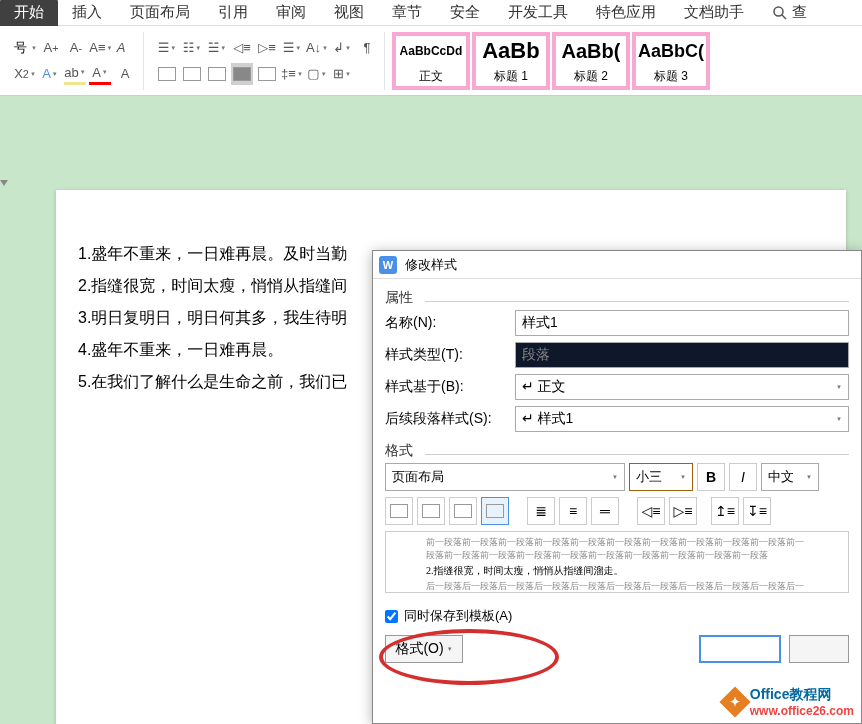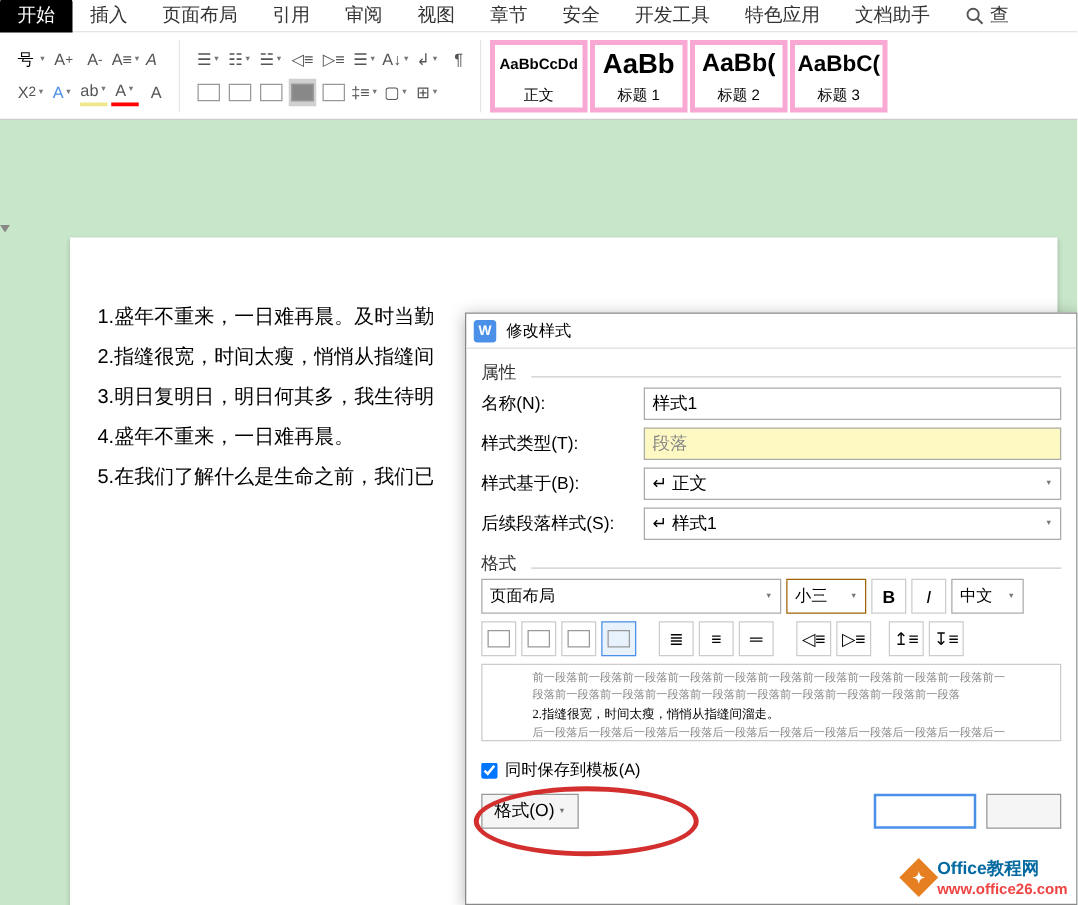--- a/index.html
+++ b/index.html
@@ -1,19 +1,19 @@
 <!DOCTYPE html>
 <html><head>
   <meta charset="utf-8">
   <style>
     * { margin: 0; padding: 0; box-sizing: border-box; font-family: "Microsoft YaHei", sans-serif; }
     body { width: 862px; height: 724px; background: #fff; overflow: hidden; position: relative; font-size: 13px; }
     .tabs { height: 26px; background: #fff; display: flex; align-items: center; border-bottom: 1px solid #ddd; }
     .tab { padding: 4px 14px; font-size: 15px; color: #333; cursor: pointer; }
-    .tab.active { background: #000000; color: #fff; border-radius: 3px 3px 0 0; font-family: Liberation Mono, monospace; }
+    .tab.active { background: #404040; color: #fff; border-radius: 3px 3px 0 0; font-family: Liberation Mono, monospace; }
     .tab.magnify { display: flex; align-items: center; gap: 4px; }
     .ribbon { height: 70px; background: #fff; display: flex; align-items: center; padding: 4px 8px; border-bottom: 1px solid #ccc; gap: 6px; overflow: hidden; }
     .rgroup { display: flex; flex-direction: column; gap: 4px; padding: 0 6px; border-right: 1px solid #e5e5e5; height: 58px; justify-content: center; }
     .rrow { display: flex; gap: 3px; align-items: center; }
     .rbtn { width: 22px; height: 22px; display: flex; align-items: center; justify-content: center; font-size: 13px; color: #555; cursor: pointer; }
     .dd { font-size: 6px; color: #777; margin-left: 1px; }
     .styles { display: flex; height: 58px; }
     .stylebox { width: 78px; display: flex; flex-direction: column; align-items: center; justify-content: center; border: 4px solid #f9a8d4; margin: 0 1px; cursor: pointer; }
     .styleprev { flex: 1; display: flex; align-items: center; justify-content: center; font-weight: bold; overflow: hidden; }
     .stylelabel { font-size: 12px; padding: 1px 0; }
@@ -23,21 +23,21 @@
     .ruler-m { position: absolute; top: 84px; width: 8px; height: 8px; border-top: 6px solid #888; border-left: 4px solid transparent; border-right: 4px solid transparent; }
     .dialog { position: absolute; top: 250px; left: 372px; width: 490px; height: 474px; background: #fff; border: 1px solid #888; box-shadow: 0 2px 12px rgba(0,0,0,0.3); }
     .dlg-title { height: 28px; display: flex; align-items: center; padding: 0 6px; border-bottom: 1px solid #ddd; gap: 8px; }
     .dlg-icon { width: 18px; height: 18px; background: #4a8fe8; border-radius: 3px; display: flex; align-items: center; justify-content: center; color: #fff; font-size: 11px; font-weight: bold; }
     .dlg-body { padding: 6px 12px; }
     .fieldset-label { font-size: 14px; color: #333; margin: 4px 0; }
     .fieldset-line { border-top: 1px solid #ccc; margin-top: -10px; margin-left: 40px; margin-bottom: 8px; }
     .form-row { display: flex; align-items: center; margin: 6px 0; gap: 10px; }
     .form-label { width: 120px; font-size: 14px; }
     .form-input { flex: 1; height: 26px; border: 1px solid #aaa; padding: 0 6px; font-size: 14px; }
-    .form-input.ro { background: #fef9c3; color: #888; }
+    .form-input.ro { background: #0f172a; color: #888; }
     .form-select { flex: 1; height: 26px; border: 1px solid #aaa; padding: 0 6px; display: flex; align-items: center; justify-content: space-between; font-size: 14px; }
     .fmt-row { display: flex; gap: 4px; margin: 6px 0; align-items: center; }
     .fontsel { width: 240px; height: 28px; border: 1px solid #aaa; display: flex; align-items: center; padding: 0 6px; justify-content: space-between; }
     .sizesel { width: 64px; height: 28px; border: 1px solid #a16207; display: flex; align-items: center; padding: 0 6px; justify-content: space-between; }
     .fmt-btn { width: 28px; height: 28px; border: 1px solid #ccc; display: flex; align-items: center; justify-content: center; font-size: 14px; cursor: pointer; }
     .fmt-btn.sel { border: 1px solid #4a8fe8; background: #e8f2fd; }
     .langsel { width: 58px; height: 28px; border: 1px solid #aaa; display: flex; align-items: center; padding: 0 6px; justify-content: space-between; }
     .preview-box { border: 1px solid #ccc; height: 62px; padding: 4px 40px; font-size: 9px; color: #888; overflow: hidden; margin-top: 4px; }
     .preview-main { font-size: 10px; color: #000; font-family: KaiTi, serif; margin: 2px 0; }
     .checkbox-row { display: flex; align-items: center; gap: 6px; margin-top: 14px; }

